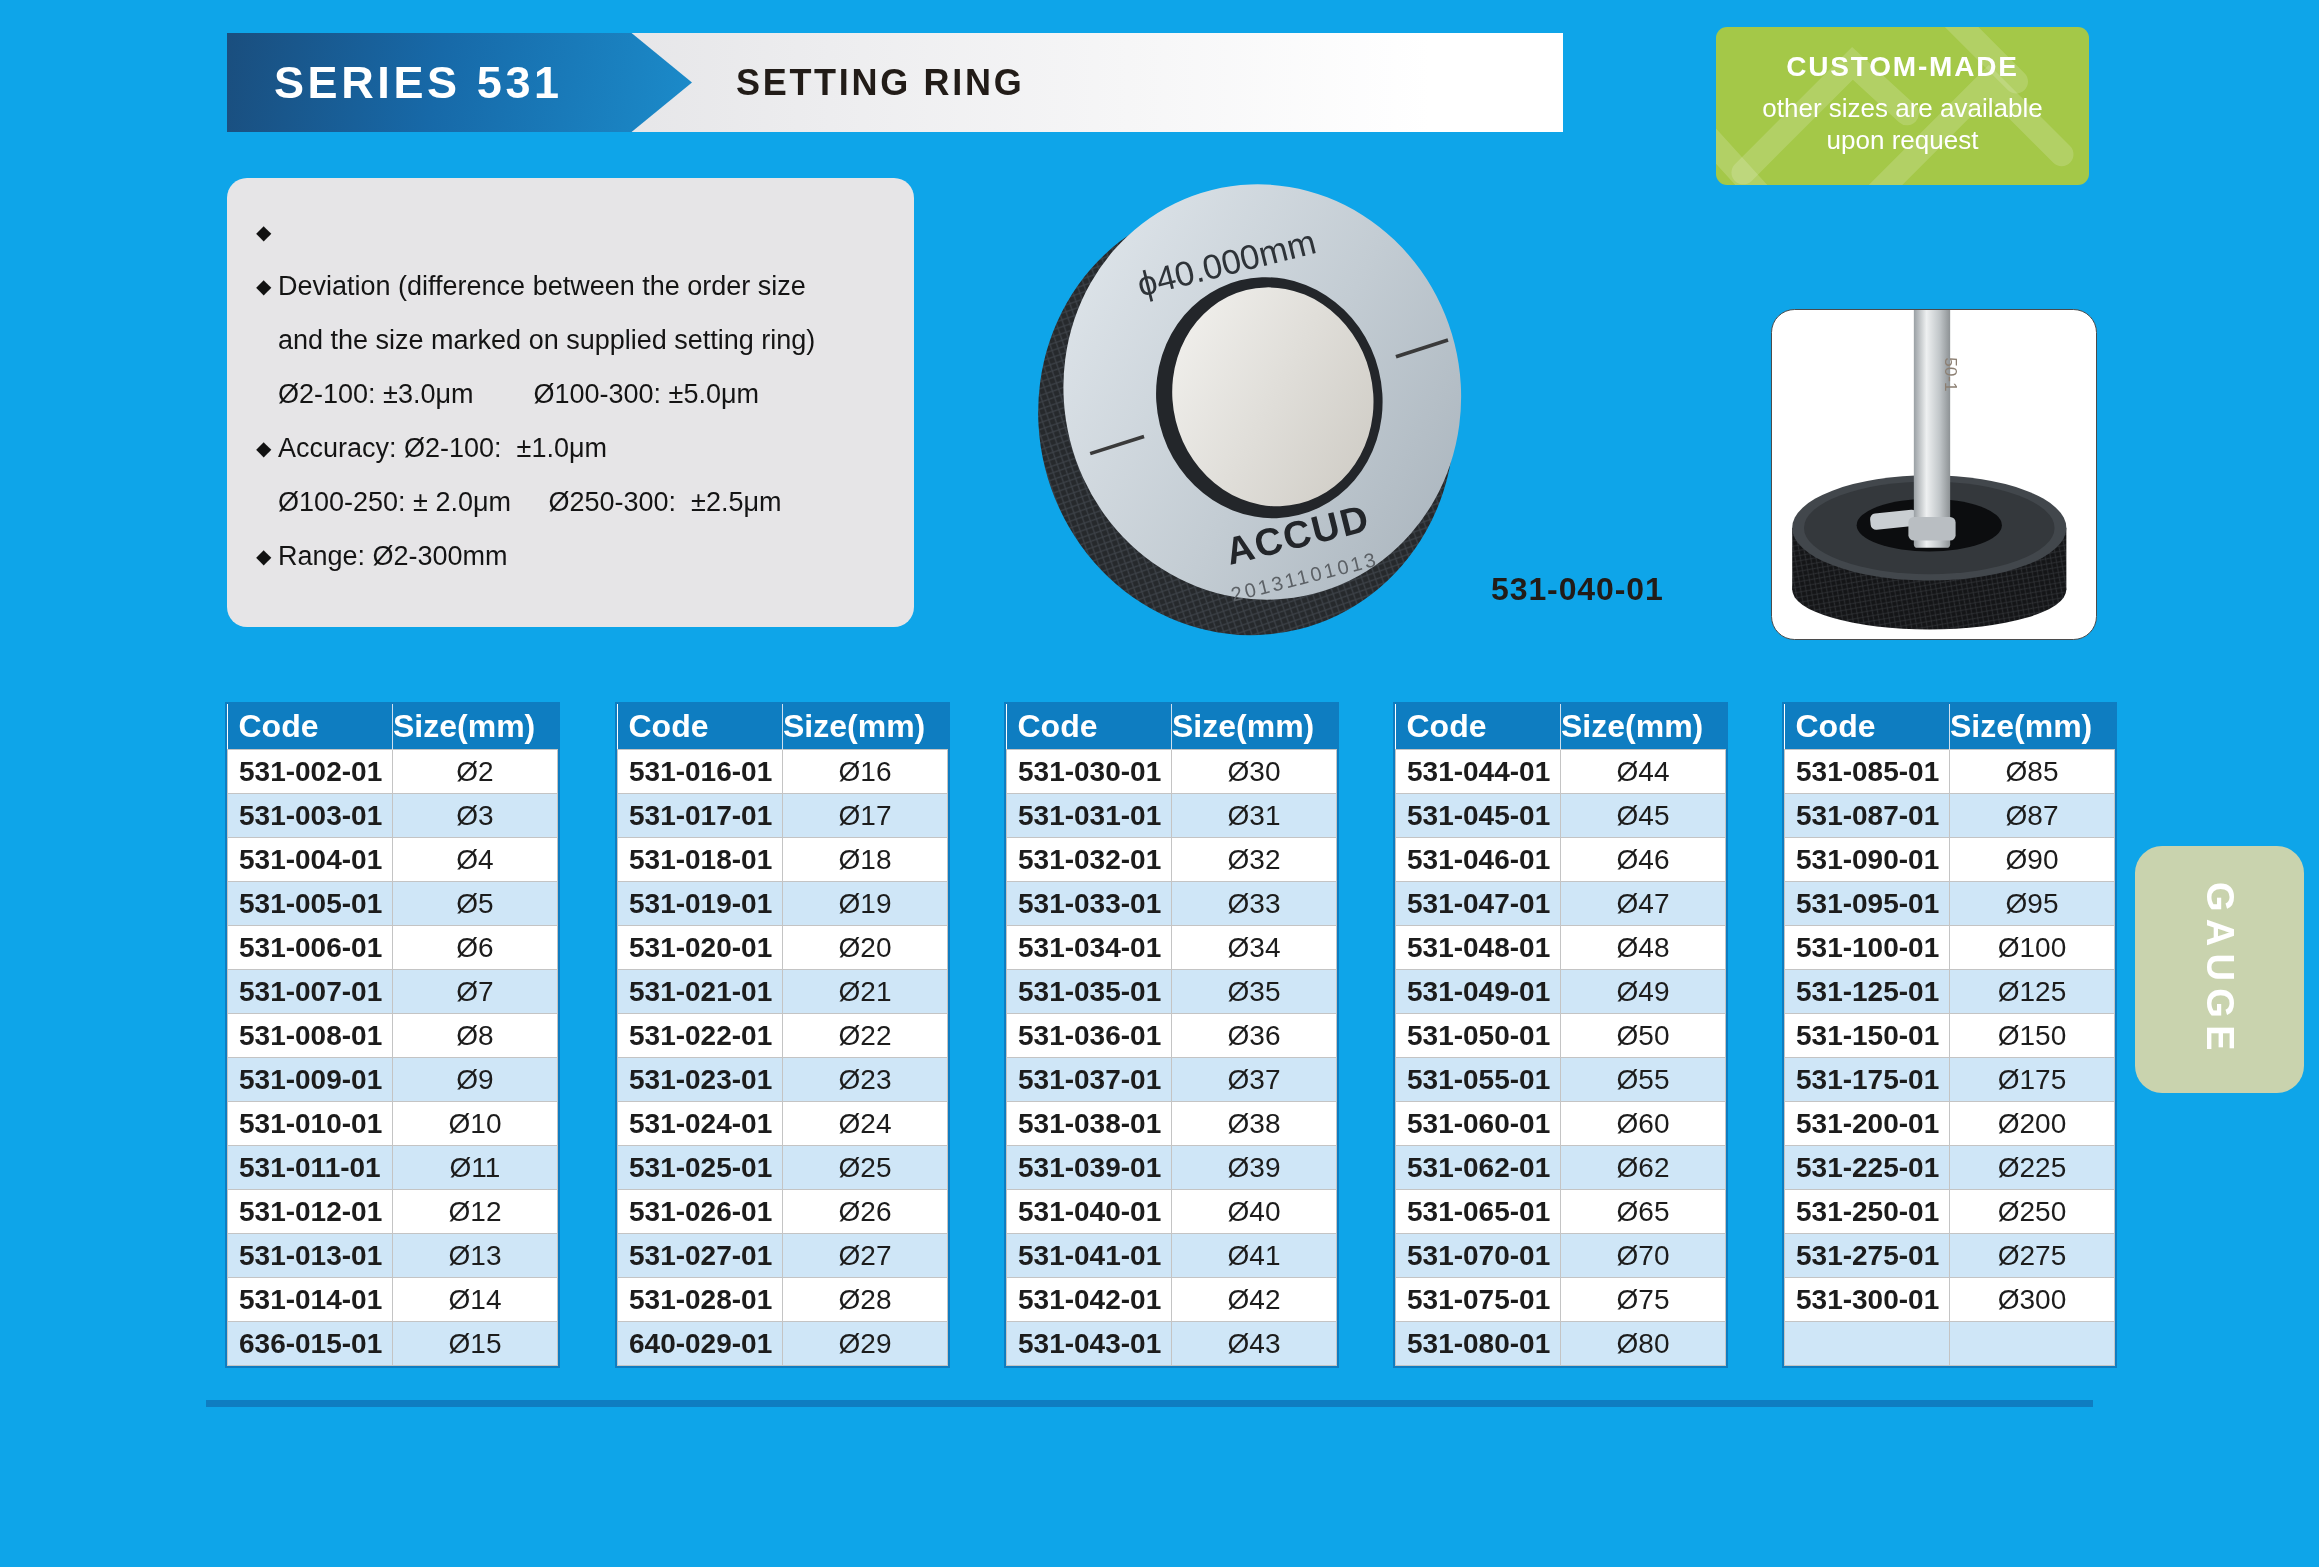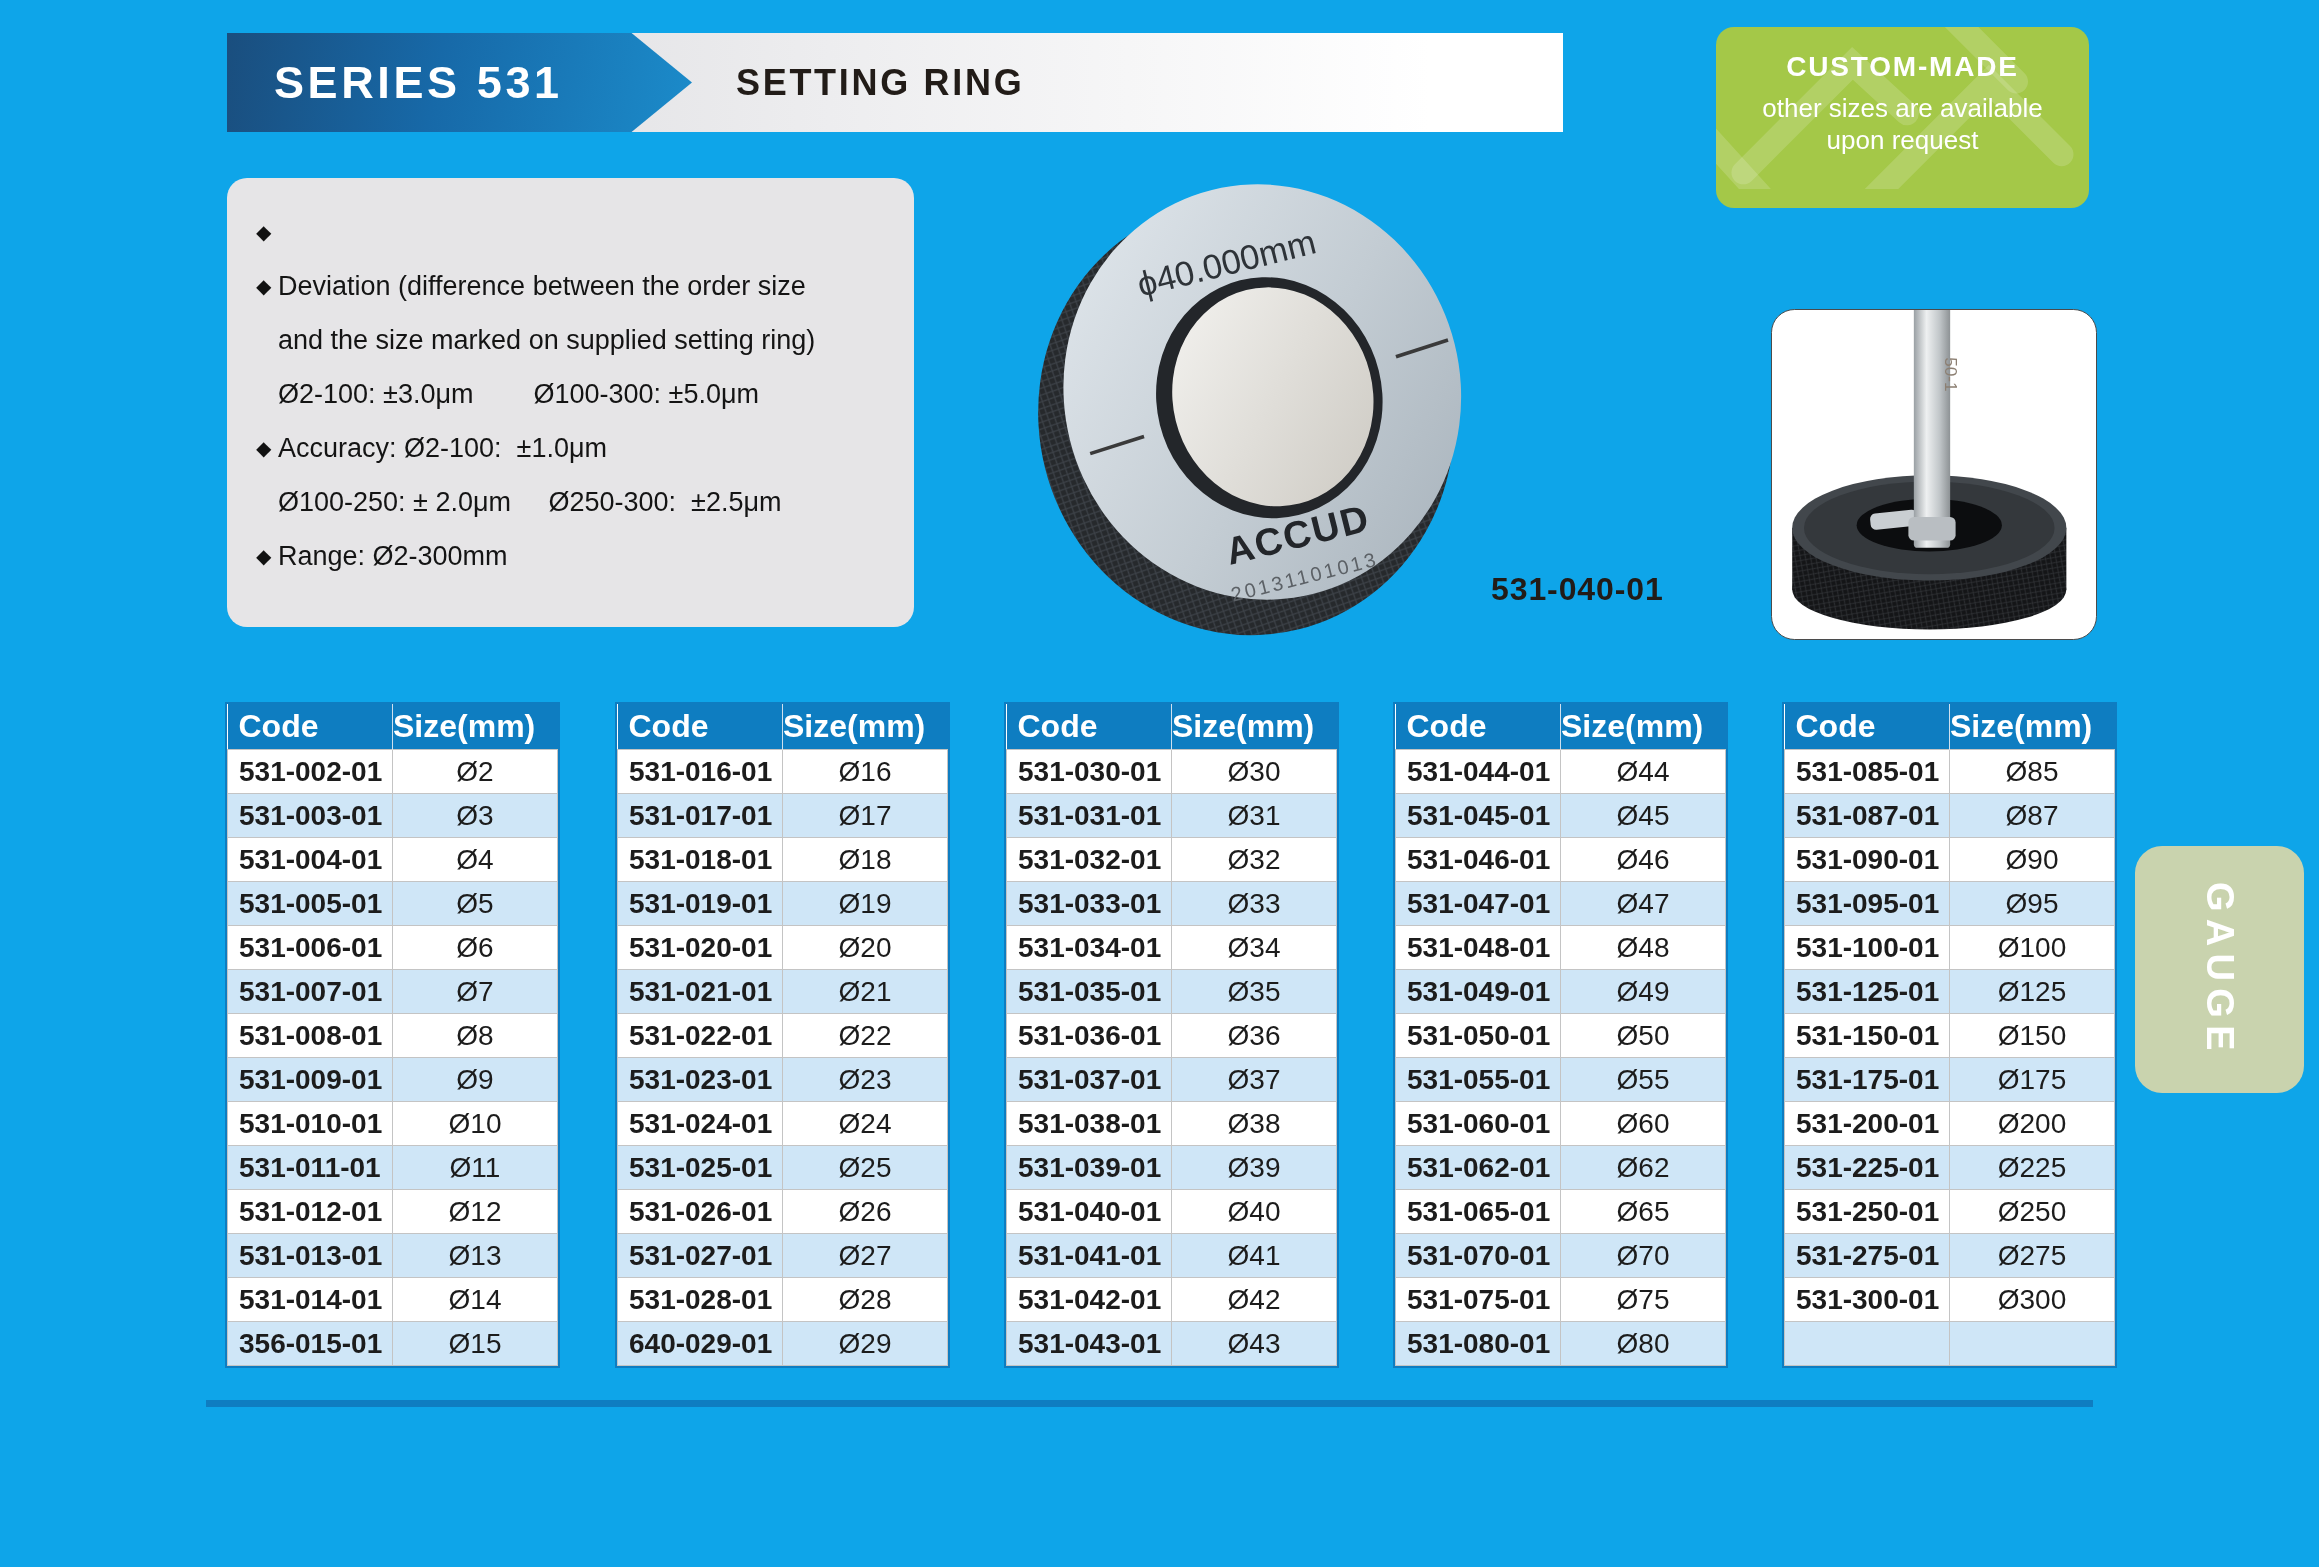--- a/index.html
+++ b/index.html
@@ -11,21 +11,21 @@
   .header-strip{position:absolute;left:227px;top:33px;width:1336px;height:99px;
     background:linear-gradient(to right,#d9d9dc 0%,#ededef 45%,#ffffff 90%);}
   .header-arrow{position:absolute;left:227px;top:33px;width:465px;height:99px;
     background:linear-gradient(100deg,#1a4e7e 0%,#1769a8 45%,#1b8bca 100%);
     clip-path:polygon(0 0,87% 0,100% 50%,87% 100%,0 100%);
     display:flex;align-items:center;}
   .header-arrow span{color:#ffffff;font-weight:bold;font-size:45px;letter-spacing:3.6px;padding-left:47px;white-space:nowrap;}
   .header-title{position:absolute;left:736px;top:33px;height:99px;display:flex;align-items:center;
     font-size:36px;font-weight:bold;letter-spacing:2.7px;color:#221c18;white-space:nowrap;}
   
-  .badge{position:absolute;left:1716px;top:27px;width:373px;height:181px;border-radius:18px;
+  .badge{position:absolute;left:1716px;top:27px;width:373px;height:158px;border-radius:11px;
     background:#a4c848;overflow:hidden;}
   .badge .wm{position:absolute;inset:0;}
   .badge-title{position:relative;text-align:center;margin-top:23.6px;color:#ffffff;font-weight:bold;
     font-size:28px;letter-spacing:1.8px;}
   .badge-sub{position:relative;text-align:center;margin-top:9px;color:#ffffff;font-size:26px;line-height:32px;}
   
   .specs{position:absolute;left:227px;top:178px;width:687px;height:449px;border-radius:20px;
     background:#e6e5e7;padding-top:27px;box-sizing:border-box;}
   .spec-line{position:relative;height:54px;display:flex;align-items:center;}
   .spec-bullet{position:absolute;left:29px;top:50%;transform:translateY(-52%);font-size:20px;color:#111;}
@@ -223,21 +223,21 @@
           </tr>
           <tr class="alt">
             <td class="code">531-013-01</td>
             <td class="size">Ø13</td>
           </tr>
           <tr>
             <td class="code">531-014-01</td>
             <td class="size">Ø14</td>
           </tr>
           <tr class="alt">
-            <td class="code">356-015-01</td>
+            <td class="code">636-015-01</td>
             <td class="size">Ø15</td>
           </tr>
         </tbody>
       </table>
     </div>
   <div class="stable" style="left:615px">
       <table>
         <thead>
           <tr>
             <th>Code</th>

